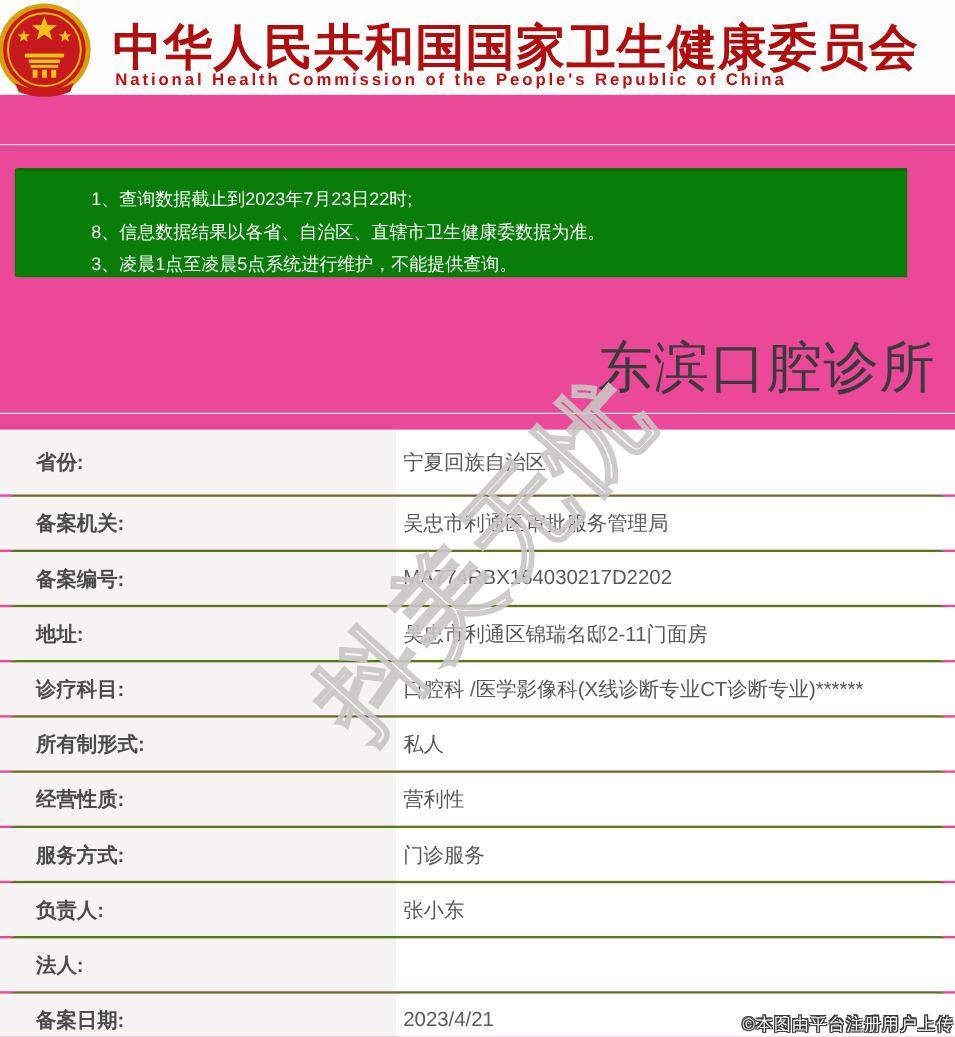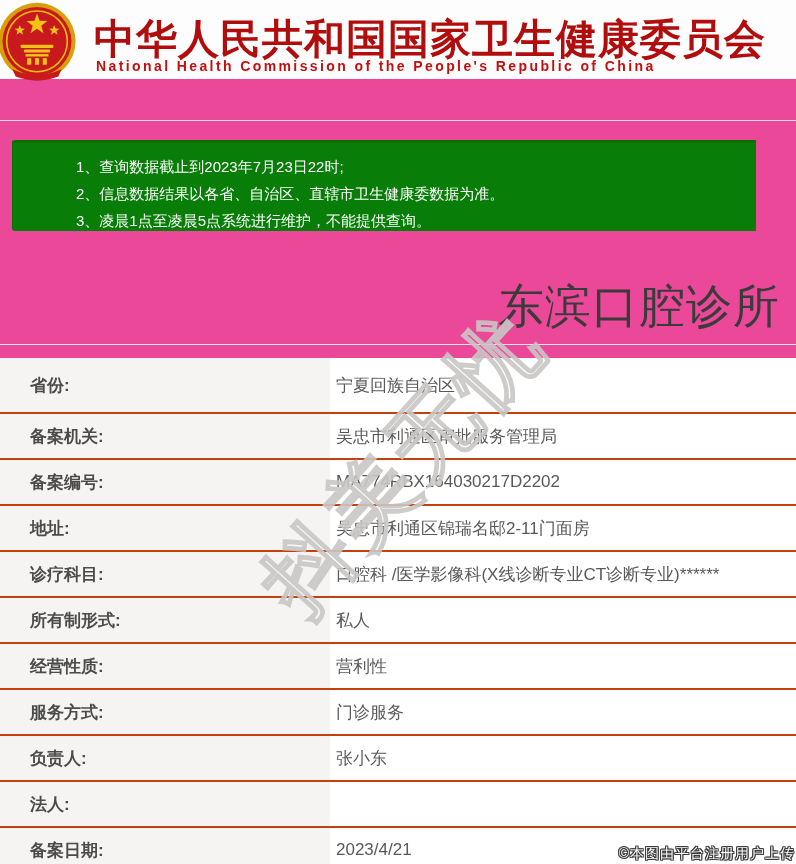--- a/index.html
+++ b/index.html
@@ -65,21 +65,21 @@
   }
 
   
   .info-table {
     position:absolute; left:0; top:358px; width:796px;
   }
   .info-row {
     display:flex; align-items:center; height:46px; width:796px;
   }
   .info-row.first { height:54px; }
-  .info-row + .info-row { border-top:2px solid #c2410c; }
+  .info-row + .info-row { border-top:2px solid #4d7c0f;border-radius:16px; }
   .cell-label {
     width:330px; height:100%; flex:0 0 330px;
     display:flex; align-items:center;
     padding-left:30px;
     background:#f5f4f3;
     font-size:17px; font-weight:bold; color:#4b4b4b;
   }
   .cell-value {
     flex:1 1 auto; height:100%;
     display:flex; align-items:center;
@@ -138,21 +138,21 @@
     </svg>
     <div class="header-title-cn">中华人民共和国国家卫生健康委员会</div>
     <div class="header-title-en">National Health Commission of the People's Republic of China</div>
   </div>
 
   <div class="band-line"></div>
 
   <div class="notice">
     <ul class="notice-list">
       <li>1、查询数据截止到2023年7月23日22时;</li>
-      <li>2、信息数据结果以各省、自治区、直辖市卫生健康委数据为准。</li>
+      <li>8、信息数据结果以各省、自治区、直辖市卫生健康委数据为准。</li>
       <li>3、凌晨1点至凌晨5点系统进行维护，不能提供查询。</li>
     </ul>
   </div>
 
   <div class="org-title">东滨口腔诊所</div>
   <div class="title-section-line"></div>
 
   <div class="info-table">
     <div class="info-row first">
       <div class="cell-label">省份:</div>

